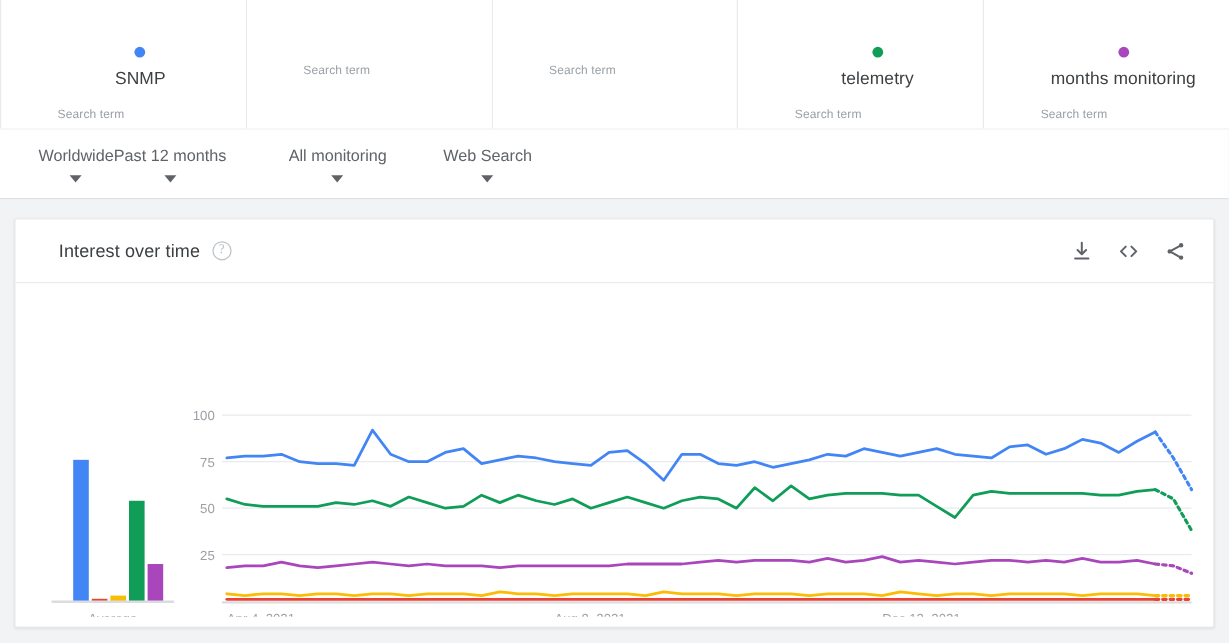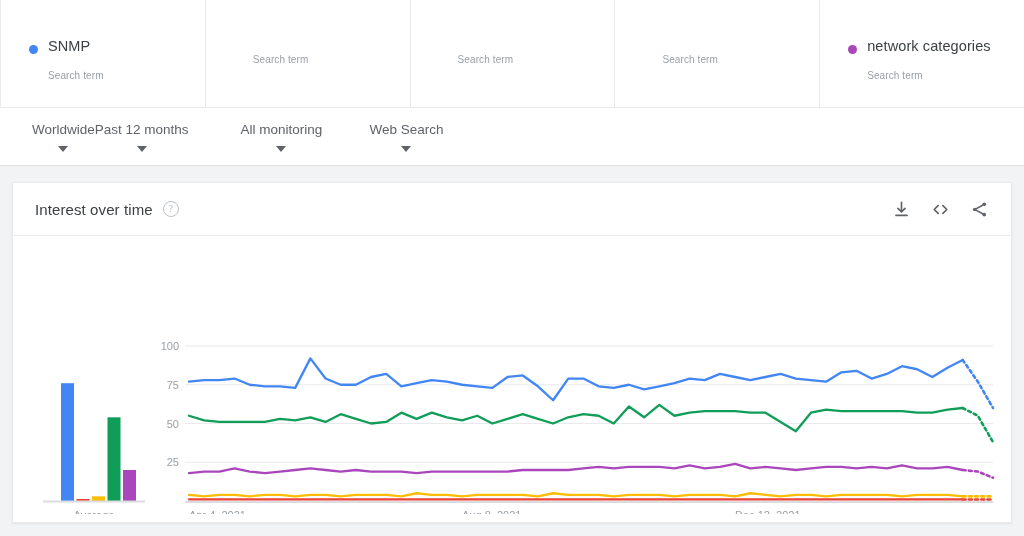--- a/index.html
+++ b/index.html
@@ -20,21 +20,21 @@
   }
   .term-card {
     flex: 1 1 0;
     position: relative;
     padding: 38px 0 0 28px;
     border-right: 1px solid #e8eaed;
     background: #fff;
   }
   .term-card:last-child { border-right: none; }
   .term-card:first-child { border-left: 1px solid #e8eaed; }
-  .term-row { display: flex; align-items: flex-end; gap: 10px; }
+  .term-row { display: flex; align-items: center; gap: 10px; flex-direction: column; }
   .term-dot {
     width: 9px; height: 9px; border-radius: 50%; flex: 0 0 auto;
     margin-top: 1px;
   }
   .term-name {
     font-size: 14.5px; color: #3c4043; letter-spacing: .1px;
     white-space: nowrap;
   }
   .term-sub {
     margin-left: 19px; margin-top: 16px;
@@ -73,21 +73,21 @@
     border: 1px solid #ebebeb;
     border-radius: 2px;
     box-shadow: 0 1px 2px rgba(60,64,67,.10);
   }
   .card-head {
     position: relative; height: 53px;
     border-bottom: 1px solid #ebebeb;
     display: flex; align-items: center;
   }
   .card-title {
-    margin-left: 22px;
+    margin-left: 36px;
     font-size: 15px; color: #3c4043; letter-spacing: .1px;
   }
   .help-icon {
     margin-left: 10px; width: 16px; height: 16px;
     border: 1.4px solid #bdc1c6; border-radius: 50%;
     color: #bdc1c6; font-size: 11px; line-height: 13px;
     text-align: center; cursor: pointer; font-family: "Liberation Serif", serif;
   }
   .card-actions {
     position: absolute; right: 22px; top: 0; height: 53px;
@@ -114,26 +114,30 @@
         </div>
         <div class="term-sub">Search term</div>
       </div>
       <div class="term-card">
         <div class="term-sub">Search term</div>
       </div>
       <div class="term-card">
         <div class="term-sub">Search term</div>
       </div>
       <div class="term-card">
+        <div class="term-row">
+          <span class="term-dot" style="background:#0f9d58"></span>
+          <span class="term-name">telemetry</span>
+        </div>
         <div class="term-sub">Search term</div>
       </div>
       <div class="term-card">
         <div class="term-row">
           <span class="term-dot" style="background:#aa46bb"></span>
-          <span class="term-name">network categories</span>
+          <span class="term-name">months monitoring</span>
         </div>
         <div class="term-sub">Search term</div>
       </div>
     </div>
 
   <div class="filter-bar" id="filter-bar">
       <div class="filter-item">
         <span>Worldwide</span>
         <span class="caret"></span>
       </div>

